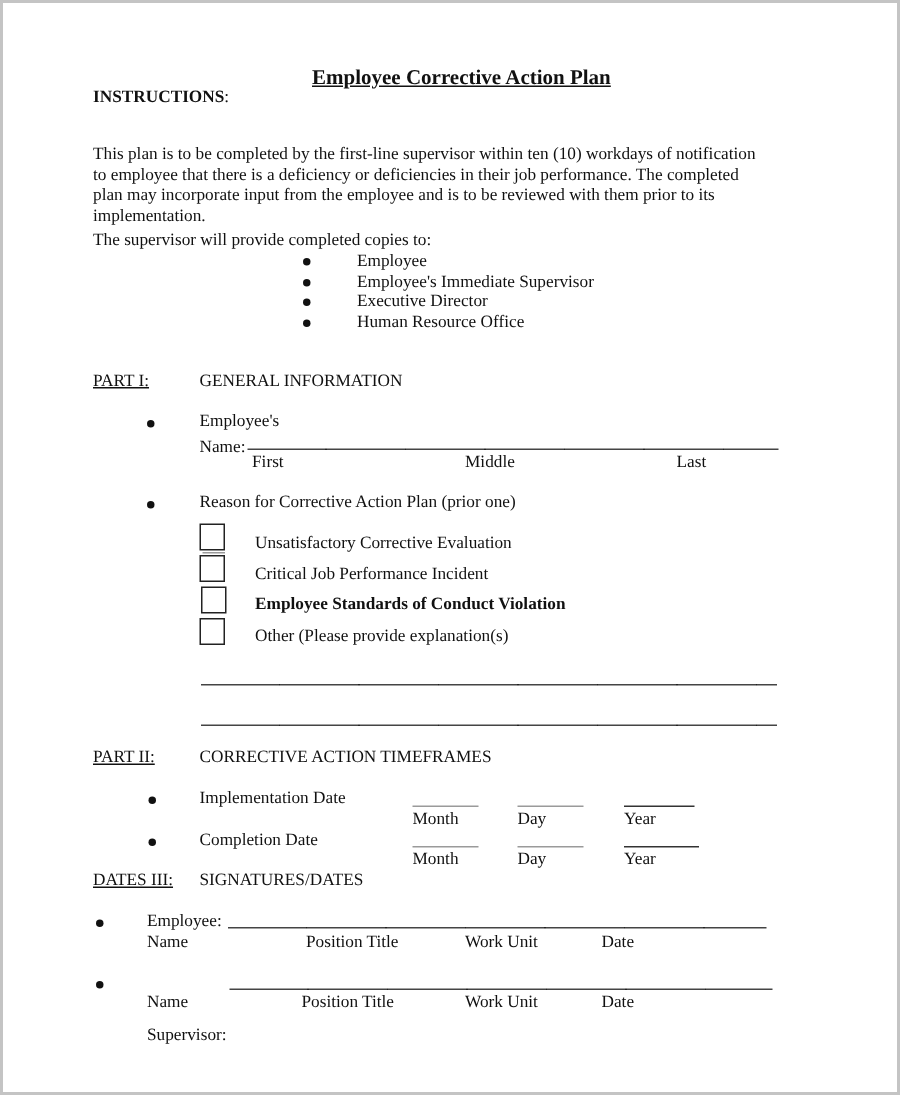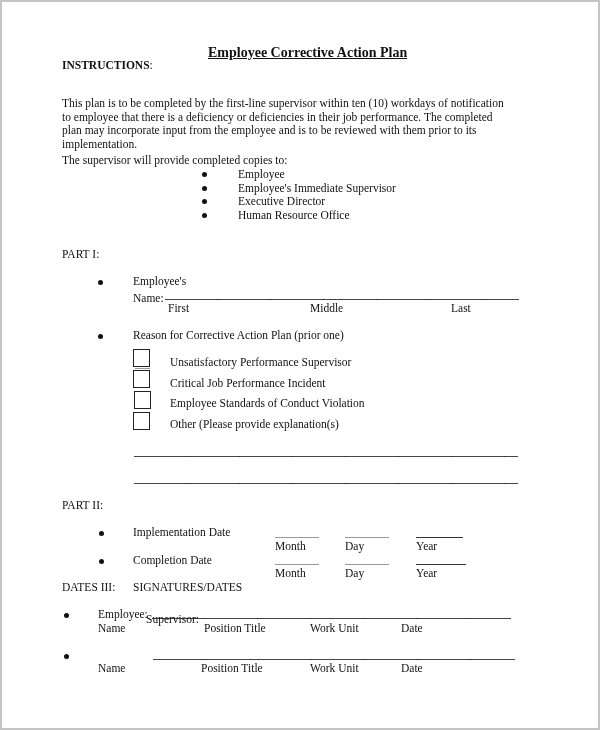--- a/index.html
+++ b/index.html
@@ -14,21 +14,21 @@
   .title { left: 206px; top: 44px; font-weight: bold; text-decoration: underline; font-size: 14px; }
   .instr { left: 60px; top: 57px; }
   .instr b { font-weight: bold; }
   .para { left: 60px; top: 83px; white-space: normal; width: 470px; line-height: 13.6px; margin-top: 12px; }
   .para span { display: block; white-space: nowrap; }
   .copies-intro { left: 60px; top: 152px; }
   .copies-list { left: 200px; top: 166px; }
   .copies-list .row { height: 13.6px; display: flex; }
   .bullet { display: inline-block; width: 5px; height: 5px; border-radius: 50%; background: #111; }
   .copies-list .row .bullet { margin-top: 4px; margin-right: 31px; }
-  .part-label { left: 60px; }
+  .part-label { left: 60px; text-decoration: underline; }
   .part-title { left: 131px; }
   .blt { position: absolute; width: 5px; height: 5px; border-radius: 50%; background: #111; }
   .line { position: absolute; border-top: 1px solid #333; height: 0; }
   .line.gray { border-top: 1.5px solid #9a9a9a; }
   .dotted-line { position: absolute; height: 1px; background: repeating-linear-gradient(90deg,#444 0,#444 52px,#222 52px,#222 53px); }
   .checkbox { position: absolute; width: 15px; height: 16px; border: 1px solid #222; background: #fff; cursor: pointer; }
   .cb-label { left: 168px; }
 </style>
 </head>
 <body>
@@ -61,49 +61,51 @@
         <span class="bullet"></span>
         <span>Executive Director</span>
       </div>
     <div class="row">
         <span class="bullet"></span>
         <span>Human Resource Office</span>
       </div>
   </div>
 
   <div class="abs part-label" style="top:246px;">PART I:</div>
+  <div class="abs part-title" style="top:246px;">GENERAL INFORMATION</div>
 
   <span class="blt" style="left:96px; top:278px;"></span>
   <div class="abs" style="left:131px; top:273px;">Employee's</div>
   <div class="abs" style="left:131px; top:290px;">Name:</div>
   <div class="dotted-line" style="left:163px; top:297px; width:354px;"></div>
   <div class="abs" style="left:166px; top:300px;">First</div>
   <div class="abs" style="left:308px; top:300px;">Middle</div>
   <div class="abs" style="left:449px; top:300px;">Last</div>
 
   <span class="blt" style="left:96px; top:332px;"></span>
   <div class="abs" style="left:131px; top:327px;">Reason for Corrective Action Plan (prior one)</div>
 
   <div class="checkbox" style="left:131px; top:347px;"></div>
   <div class="line gray" style="left:133px; top:366px; width:15px;"></div>
-  <div class="abs cb-label" style="top:354px;">Unsatisfactory Performance Supervisor</div>
+  <div class="abs cb-label" style="top:354px;">Unsatisfactory Corrective Evaluation</div>
 
   <div class="checkbox" style="left:131px; top:368px;"></div>
   <div class="abs cb-label" style="top:375px;">Critical Job Performance Incident</div>
 
   <div class="checkbox" style="left:132px; top:389px;"></div>
-  <div class="abs cb-label" style="top:395px;">Employee Standards of Conduct Violation</div>
+  <div class="abs cb-label" style="top:395px;font-weight:bold;">Employee Standards of Conduct Violation</div>
 
   <div class="checkbox" style="left:131px; top:410px;"></div>
   <div class="abs cb-label" style="top:416px;">Other (Please provide explanation(s)</div>
 
   <div class="dotted-line" style="left:132px; top:454px; width:384px;"></div>
   <div class="dotted-line" style="left:132px; top:481px; width:384px;"></div>
 
   <div class="abs part-label" style="top:497px;">PART II:</div>
+  <div class="abs part-title" style="top:497px;">CORRECTIVE ACTION TIMEFRAMES</div>
 
   <span class="blt" style="left:97px; top:529px;"></span>
   <div class="abs" style="left:131px; top:524px;">Implementation Date</div>
   <div class="line gray" style="left:273px; top:535px; width:44px;"></div>
   <div class="line gray" style="left:343px; top:535px; width:44px;"></div>
   <div class="line" style="left:414px; top:535px; width:47px;"></div>
   <div class="abs" style="left:273px; top:538px;">Month</div>
   <div class="abs" style="left:343px; top:538px;">Day</div>
   <div class="abs" style="left:414px; top:538px;">Year</div>
 
@@ -121,20 +123,20 @@
 
   <span class="blt" style="left:62px; top:611px;"></span>
   <div class="abs" style="left:96px; top:606px;">Employee:</div>
   <div class="dotted-line" style="left:150px; top:616px; width:359px;"></div>
   <div class="abs" style="left:96px; top:620px;">Name</div>
   <div class="abs" style="left:202px; top:620px;">Position Title</div>
   <div class="abs" style="left:308px; top:620px;">Work Unit</div>
   <div class="abs" style="left:399px; top:620px;">Date</div>
 
   <span class="blt" style="left:62px; top:652px;"></span>
-  <div class="abs" style="left:96px; top:611px;margin-left:48px;">Supervisor:</div>
+  <div class="abs" style="left:96px; top:682px;">Supervisor:</div>
   <div class="dotted-line" style="left:151px; top:657px; width:362px;"></div>
   <div class="abs" style="left:96px; top:660px;">Name</div>
   <div class="abs" style="left:199px; top:660px;">Position Title</div>
   <div class="abs" style="left:308px; top:660px;">Work Unit</div>
   <div class="abs" style="left:399px; top:660px;">Date</div>
 
 </div>
 
 </body></html>

